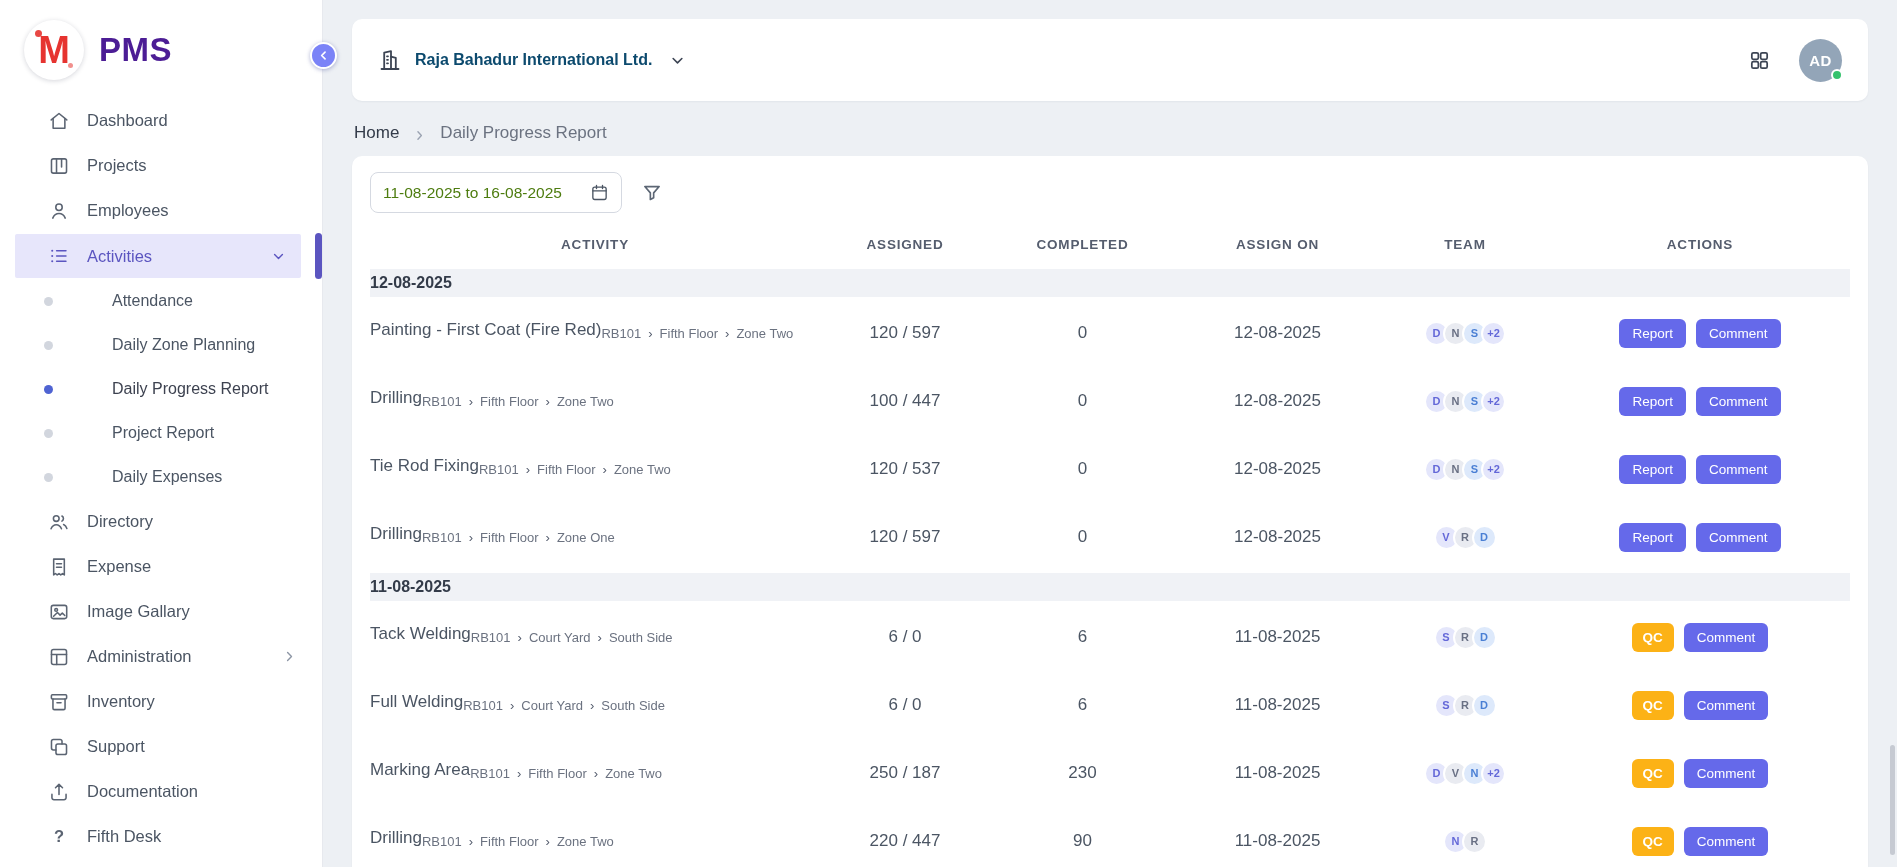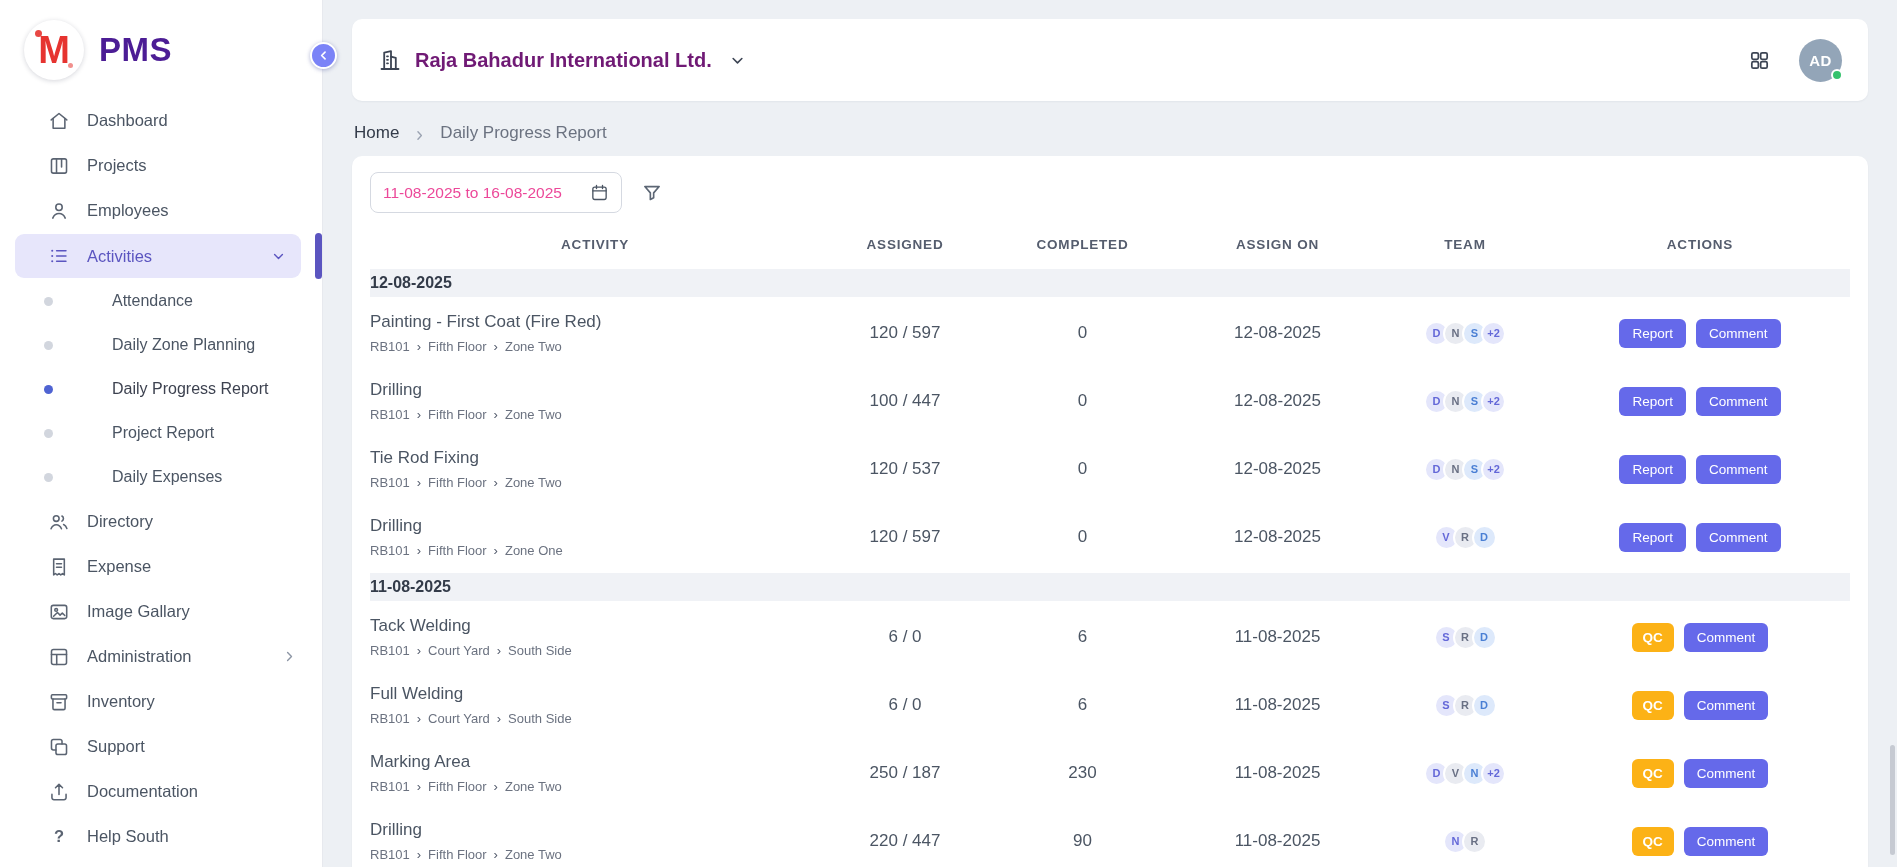--- a/index.html
+++ b/index.html
@@ -20,61 +20,61 @@
   .logo-circle{width:60px;height:60px;border-radius:50%;background:#fff;box-shadow:0 1px 5px rgba(20,30,55,.18);display:flex;align-items:center;justify-content:center;position:relative;flex:none}
   .logo-m{font-size:38px;font-weight:700;color:var(--logo-red);line-height:1}
   .logo-dot{position:absolute;border-radius:50%;background:var(--logo-red)}
   .logo-dot.d1{width:7px;height:7px;top:10px;left:11px;opacity:.9}
   .logo-dot.d2{width:5px;height:5px;bottom:12px;right:11px;opacity:.55}
   .logo-text{font-size:33px;font-weight:700;color:#4c1d95;letter-spacing:.5px}
   .nav{flex:1;overflow:hidden;padding-top:2px}
   .nav-item{display:flex;align-items:center;height:45px;padding:0 24px 0 48px;color:#4b5563;font-size:16.5px;cursor:pointer;position:relative}
   .nav-item .nav-icon{width:22px;height:22px;margin-right:17px;color:#5b6472;display:flex;align-items:center;justify-content:center;flex:none}
   .nav-item .tail-chev{margin-left:auto;color:#8d96a5;display:flex}
-  .nav-item.active{background:var(--accent-soft);color:#5b55c0;border-radius:9px;margin:1px 21px 1px 15px;padding:0 14px 0 33px;height:44px}
+  .nav-item.active{background:var(--accent-soft);color:#5b55c0;border-radius:2px;margin:1px 21px 1px 15px;padding:0 14px 0 33px;height:44px}
   .nav-item.active .nav-icon,.nav-item.active .tail-chev{color:#5b55c0}
   .nav-item.active::after{content:"";position:absolute;right:-21px;top:-1px;width:7px;height:46px;background:#5b55c0;border-radius:4px}
   .nav-sub{display:flex;align-items:center;height:44px;padding-left:44px;color:#4b5563;font-size:16px;cursor:pointer}
   .sub-dot{width:9px;height:9px;border-radius:50%;background:#d2d6de;flex:none}
   .nav-sub .nav-label{margin-left:59px}
   .nav-sub.active .sub-dot{background:#4f63d2}
   .nav-sub.active{color:#3d4250;font-weight:500}
   .collapse-btn{position:absolute;left:310px;top:42px;width:27px;height:27px;border-radius:50%;border:2px solid #fff;background:#7b83f7;color:#fff;display:flex;align-items:center;justify-content:center;cursor:pointer;z-index:10;box-shadow:0 1px 4px rgba(60,70,150,.4)}
 
   
   .main{flex:1;display:flex;flex-direction:column;padding:19px 29px 0;min-width:0}
   .topbar{background:#fff;min-height:82px;border-radius:10px;display:flex;align-items:center;padding:0 26px;box-shadow:0 1px 2px rgba(25,35,60,.05)}
   .company{display:flex;align-items:center;gap:13px;cursor:pointer}
-  .company .c-name{font-size:20px;font-weight:600;color:#701a75}
+  .company .c-name{font-size:16px;font-weight:600;color:#0c4a6e}
   .company .b-icon,.company .c-chev{color:#3c4453;display:flex}
   .company .c-chev{margin-left:3px}
   .topbar-right{margin-left:auto;display:flex;align-items:center;gap:28px}
   .apps-icon{color:#3c4453;display:flex;cursor:pointer}
   .avatar{width:43px;height:43px;border-radius:50%;background:#93a5b8;color:#fff;font-size:15px;font-weight:700;display:flex;align-items:center;justify-content:center;position:relative;cursor:pointer;letter-spacing:.5px}
   .status-dot{position:absolute;right:-1px;bottom:1px;width:12px;height:12px;border-radius:50%;background:var(--green);border:2px solid #fff}
 
   .breadcrumb{display:flex;align-items:flex-end;gap:13px;margin:22px 2px 13px;font-size:17px}
   .bc-home{color:#333b49;font-weight:500;cursor:pointer}
   .bc-sep{color:#9aa2b1;display:flex}
   .bc-cur{color:#6b7280}
 
   .card{flex:1;background:#fff;border-radius:10px 10px 0 0;padding:16px 18px 0;display:flex;flex-direction:column;overflow:hidden;box-shadow:0 1px 2px rgba(25,35,60,.05)}
   .filter-row{display:flex;align-items:center;gap:19px;margin-bottom:8px}
-  .date-range{width:252px;height:41px;border:1px solid #d5d9e1;border-radius:8px;display:flex;align-items:center;justify-content:space-between;padding:0 12px;font-size:15.5px;color:#ec4899;cursor:pointer;background:#fff}
+  .date-range{width:252px;height:41px;border:1px solid #d5d9e1;border-radius:8px;display:flex;align-items:center;justify-content:space-between;padding:0 12px;font-size:15.5px;color:#4d7c0f;cursor:pointer;background:#fff}
   .date-range .cal-icon{color:#4b5563;display:flex}
   .filter-icon{color:#5c6674;display:flex;cursor:pointer}
 
   .grid-cols{display:grid;grid-template-columns:450px 170px 185px 205px 170px 1fr;align-items:center}
   .thead{height:46px;font-size:13.5px;font-weight:700;color:#555d6e;letter-spacing:.8px}
   .th{text-align:center}
   .tbody{flex:1;overflow:hidden}
   .group-row{background:#f0f2f6;height:28px;margin:2px -6px;padding:0 6px;display:flex;align-items:center;font-size:16px;font-weight:700;color:#333b49;border-radius:3px}
   .trow{height:68px}
   .col{text-align:center;font-size:17px;color:#4b5563}
-  .col-activity{text-align:left;display:flex;flex-direction:column;}
+  .col-activity{text-align:left;display:flex;flex-direction:row;}
   .act-name{font-size:17px;color:#4b5563;margin-bottom:7px}
   .act-path{display:flex;align-items:center;gap:7px;font-size:13px;color:#6b7280}
   .path-chev{color:#555d6e;font-size:13px;line-height:1}
   .col-team{display:flex;justify-content:center}
   .badge{width:25px;height:25px;border-radius:50%;display:flex;align-items:center;justify-content:center;font-size:11px;font-weight:700;border:2px solid #fff;margin-left:-6px;flex:none}
   .badge:first-child{margin-left:0}
   .col-actions{display:flex;justify-content:center;gap:10px}
   .btn{height:29px;border:none;border-radius:6px;color:#fff;font-size:13.5px;font-weight:500;cursor:pointer;padding:0 13px}
   .btn-indigo{background:#6569ea}
   .btn-qc{background:var(--qc);font-weight:700;padding:0 11px}
@@ -227,21 +227,21 @@
           </svg>
         </span>
         <span class="nav-label">Documentation</span>
       </div>
       <div class="nav-item">
         <span class="nav-icon">
           <svg width="22" height="22" viewBox="0 0 24 24" fill="none" stroke="currentColor" stroke-width="1.7" stroke-linecap="round" stroke-linejoin="round" aria-hidden="true">
             <text x="12" y="17.5" text-anchor="middle" font-size="18" font-weight="bold" fill="currentColor" stroke="none">?</text>
           </svg>
         </span>
-        <span class="nav-label">Help South</span>
+        <span class="nav-label">Fifth Desk</span>
       </div>
     </nav>
 </aside>
 
 <button class="collapse-btn">
   <span style="display:flex">
     <svg width="15" height="15" viewBox="0 0 24 24" fill="none" stroke="currentColor" stroke-width="2.6" stroke-linecap="round" stroke-linejoin="round">
         <path d="M14.5 6.5 9 12l5.5 5.5"></path>
       </svg>
   </span>

